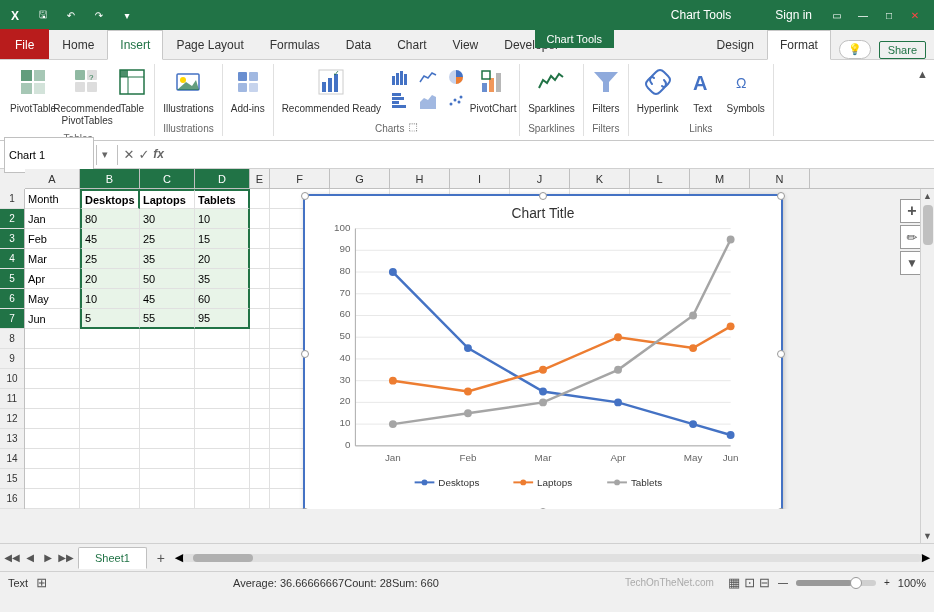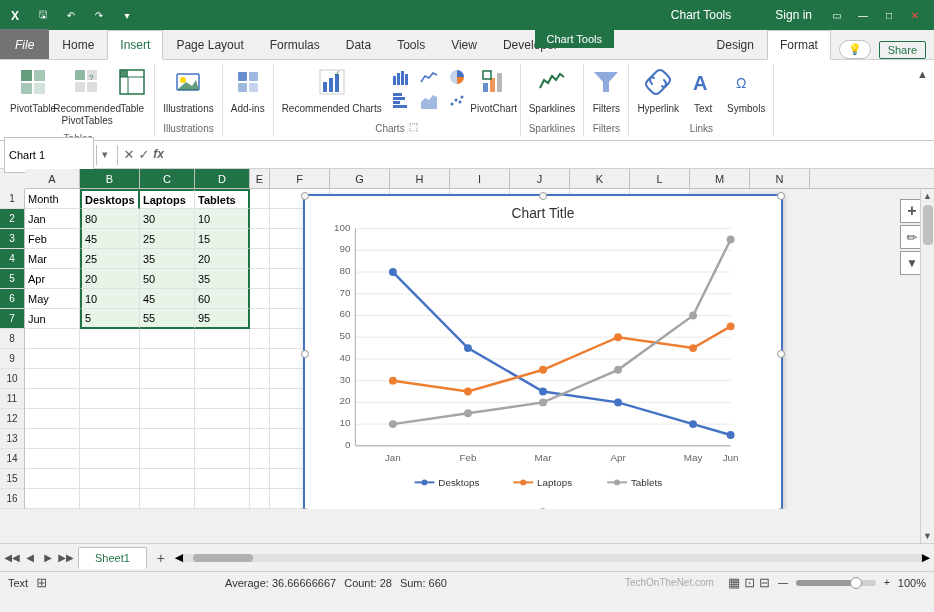--- a/index.html
+++ b/index.html
@@ -38,21 +38,21 @@
       height: 30px;
       display: flex;
       align-items: center;
       cursor: pointer;
       font-size: 12px;
       color: #333;
       border: 1px solid transparent;
       border-bottom: none;
     }
     .ribbon-tab.active { background: #fff; border-color: #c8c8c8; border-bottom: 1px solid #fff; color: #217346; margin-bottom: -1px; z-index: 1; }
-    .ribbon-tab.file-tab { background: #737373; color: white; padding: 0 14px; font-style: italic; }
+    .ribbon-tab.file-tab { background: #b91c1c; color: white; padding: 0 14px; }
     .ribbon-tab.design-tab { color: #333; }
     .ribbon-tab.format-tab { background: #fff; border-color: #c8c8c8; border-bottom: 1px solid #fff; color: #333; margin-bottom: -1px; }
 
     #ribbon-content {
       display: flex;
       align-items: flex-start;
       padding: 4px 2px 2px 2px;
       height: 80px;
       background: #fff;
     }
@@ -221,21 +221,21 @@
       background: #f0f0f0;
       border-top: 1px solid #d0d0d0;
       display: flex;
       align-items: center;
       padding: 0 8px;
       justify-content: space-between;
       font-size: 11px;
       color: #333;
     }
     .status-left { display: flex; align-items: center; gap: 8px; }
-    .status-center { display: flex; align-items: center; gap: 8px; }
+    .status-center { display: flex; align-items: center; }
     .status-right { display: flex; align-items: center; gap: 4px; }
     .status-icon { font-size: 13px; color: #555; cursor: pointer; }
     .sheet-tab {
       padding: 4px 16px;
       background: white;
       border: 1px solid #c0c0c0;
       border-bottom: none;
       cursor: pointer;
       font-size: 11px;
       color: #333;
@@ -328,21 +328,21 @@
 </div>
 
 <div id="ribbon">
   <div id="ribbon-tabs">
     <div class="ribbon-tab file-tab">File</div>
     <div class="ribbon-tab">Home</div>
     <div class="ribbon-tab active">Insert</div>
     <div class="ribbon-tab">Page Layout</div>
     <div class="ribbon-tab">Formulas</div>
     <div class="ribbon-tab">Data</div>
-    <div class="ribbon-tab">Tools</div>
+    <div class="ribbon-tab">Chart</div>
     <div class="ribbon-tab">View</div>
     <div class="ribbon-tab">Developer</div>
     <div style="flex:1;"></div>
     <div class="ribbon-tab design-tab">Design</div>
     <div class="ribbon-tab format-tab">Format</div>
     <div style="display:flex;align-items:center;padding:0 8px;gap:8px;">
       <div id="tell-me">
         <span style="color:#666;">💡</span>
       </div>
       <span style="font-size:11px;color:#217346;cursor:pointer;border:1px solid #217346;padding:2px 8px;border-radius:2px;">Share</span>
@@ -429,21 +429,21 @@
         <div class="ribbon-btn">
           <div class="icon">
             <svg width="28" height="28" viewBox="0 0 28 28">
               <rect x="2" y="2" width="24" height="24" fill="none" stroke="#ccc" stroke-width="1"></rect>
               <rect x="5" y="14" width="4" height="10" fill="#4472C4"></rect>
               <rect x="11" y="10" width="4" height="14" fill="#4472C4"></rect>
               <rect x="17" y="6" width="4" height="18" fill="#4472C4"></rect>
               <text x="16" y="8" font-size="8" fill="#217346">✓</text>
             </svg>
           </div>
-          <span style="white-space:normal;text-align:center;line-height:1.2;">Recommended Charts</span>
+          <span style="white-space:normal;text-align:center;line-height:1.2;">Recommended Ready</span>
         </div>
         <div style="display:flex;flex-direction:column;gap:2px;">
           <div style="display:flex;gap:2px;">
             <div class="ribbon-btn-small">
               <svg width="18" height="18" viewBox="0 0 18 18">
                   <rect x="1" y="8" width="3" height="9" fill="#4472C4"></rect>
                   <rect x="5" y="5" width="3" height="12" fill="#4472C4"></rect>
                   <rect x="9" y="3" width="3" height="14" fill="#4472C4"></rect>
                   <rect x="13" y="6" width="3" height="11" fill="#4472C4"></rect>
                 </svg>

